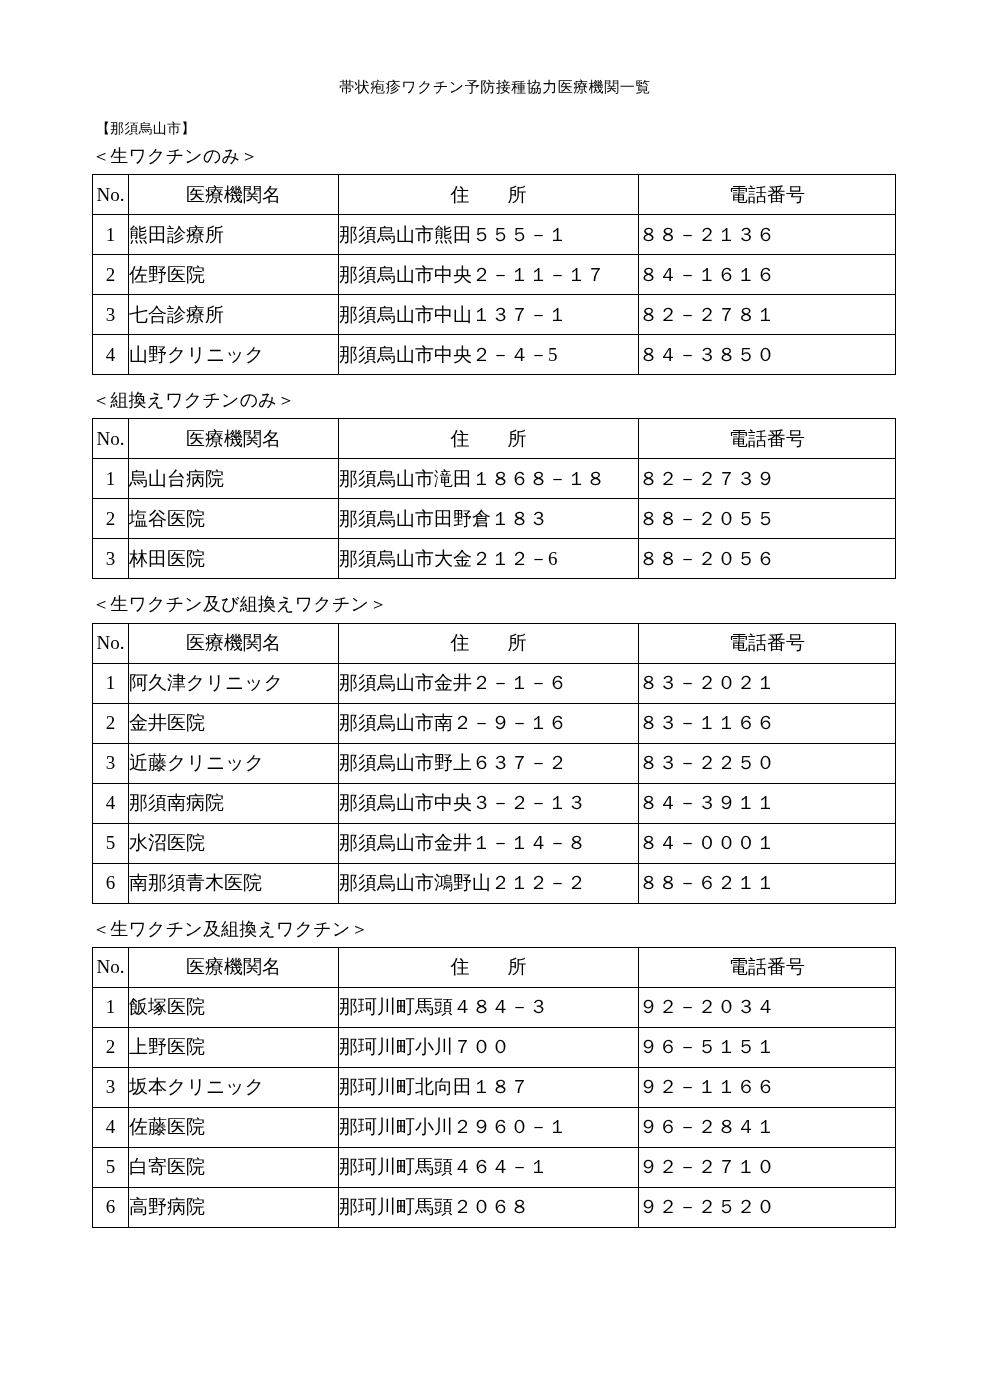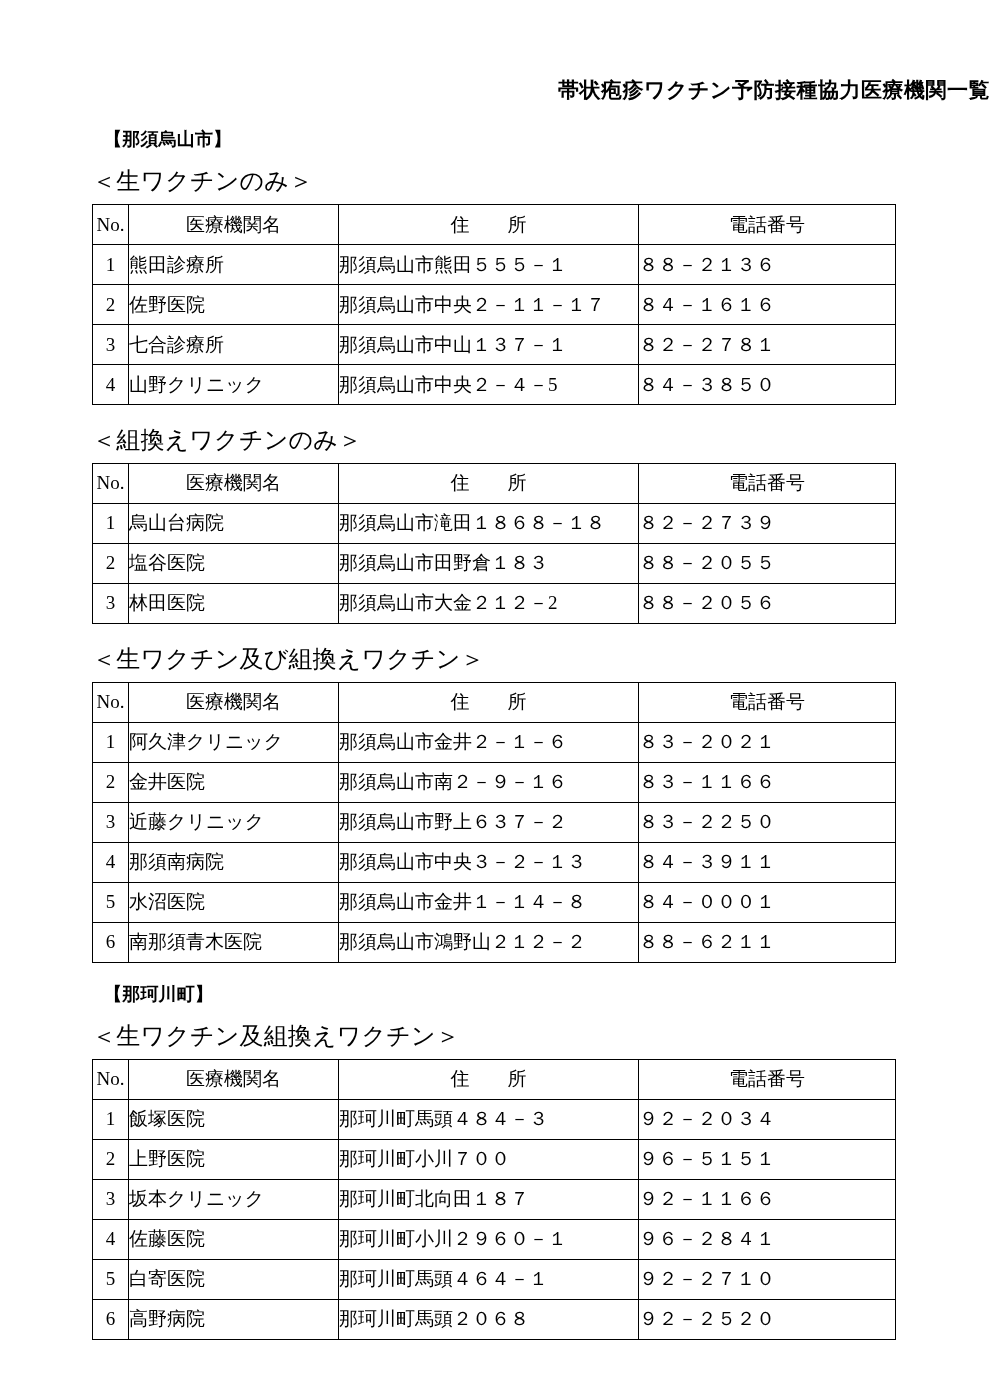--- a/index.html
+++ b/index.html
@@ -16,54 +16,54 @@
   }
   .page {
     position: relative;
     width: 990px;
     height: 1399px;
     box-sizing: border-box;
     padding: 0;
     overflow: hidden;
   }
   .doc-title {
-    text-align: right;
-    font-size: 21px;
-    font-weight: bold;
+    text-align: center;
+    font-size: 15px;
+    font-weight: normal;
     letter-spacing: 0.5px;
     margin: 0;
     padding-top: 78px;
     line-height: 1.2;
   }
   .content {
     margin-left: 92px;
     margin-right: 95px;
     margin-top: 23px;
   }
   .city-heading {
+    font-size: 14px;
+    font-weight: normal;
+    line-height: 1.45;
+    margin: 4px;
+    padding: 0;
+    letter-spacing: 0.2px;
+  }
+  .vaccine-heading {
     font-size: 18px;
-    font-weight: bold;
-    line-height: 1.45;
-    margin: 12px;
-    padding: 0;
-    letter-spacing: 0.2px;
-  }
-  .vaccine-heading {
-    font-size: 24px;
     font-weight: normal;
     line-height: 1.45;
     margin: 0 0 5px 0;
     padding: 0;
     letter-spacing: 0.2px;
   }
   table.facility-table {
     border-collapse: collapse;
     width: 803px;
     table-layout: fixed;
-    margin: 0 0 18px 0;
+    margin: 0 0 12px 0;
     border: 1.6px solid #000;
   }
   table.facility-table col.c-no    { width: 36px; }
   table.facility-table col.c-name  { width: 210px; }
   table.facility-table col.c-addr  { width: 300px; }
   table.facility-table col.c-tel   { width: 257px; }
 
   table.facility-table th,
   table.facility-table td {
     border: 1px solid #000;
@@ -179,21 +179,21 @@
               </tr>
               <tr>
                 <td class="td-no">2</td>
                 <td class="td-name">塩谷医院</td>
                 <td class="td-addr">那須烏山市田野倉１８３</td>
                 <td class="td-tel">８８－２０５５</td>
               </tr>
               <tr>
                 <td class="td-no">3</td>
                 <td class="td-name">林田医院</td>
-                <td class="td-addr">那須烏山市大金２１２－2</td>
+                <td class="td-addr">那須烏山市大金２１２－6</td>
                 <td class="td-tel">８８－２０５６</td>
               </tr>
             </tbody>
           </table>
         </div>
         <div class="section">
           <div class="vaccine-heading">＜生ワクチン及び組換えワクチン＞</div>
           <table class="facility-table">
             <colgroup>
               <col class="c-no">
@@ -243,21 +243,20 @@
               <tr>
                 <td class="td-no">6</td>
                 <td class="td-name">南那須青木医院</td>
                 <td class="td-addr">那須烏山市鴻野山２１２－２</td>
                 <td class="td-tel">８８－６２１１</td>
               </tr>
             </tbody>
           </table>
         </div>
         <div class="section">
-          <div class="city-heading">【那珂川町】</div>
           <div class="vaccine-heading">＜生ワクチン及組換えワクチン＞</div>
           <table class="facility-table">
             <colgroup>
               <col class="c-no">
               <col class="c-name">
               <col class="c-addr">
               <col class="c-tel">
             </colgroup>
             <thead>
               <tr>

